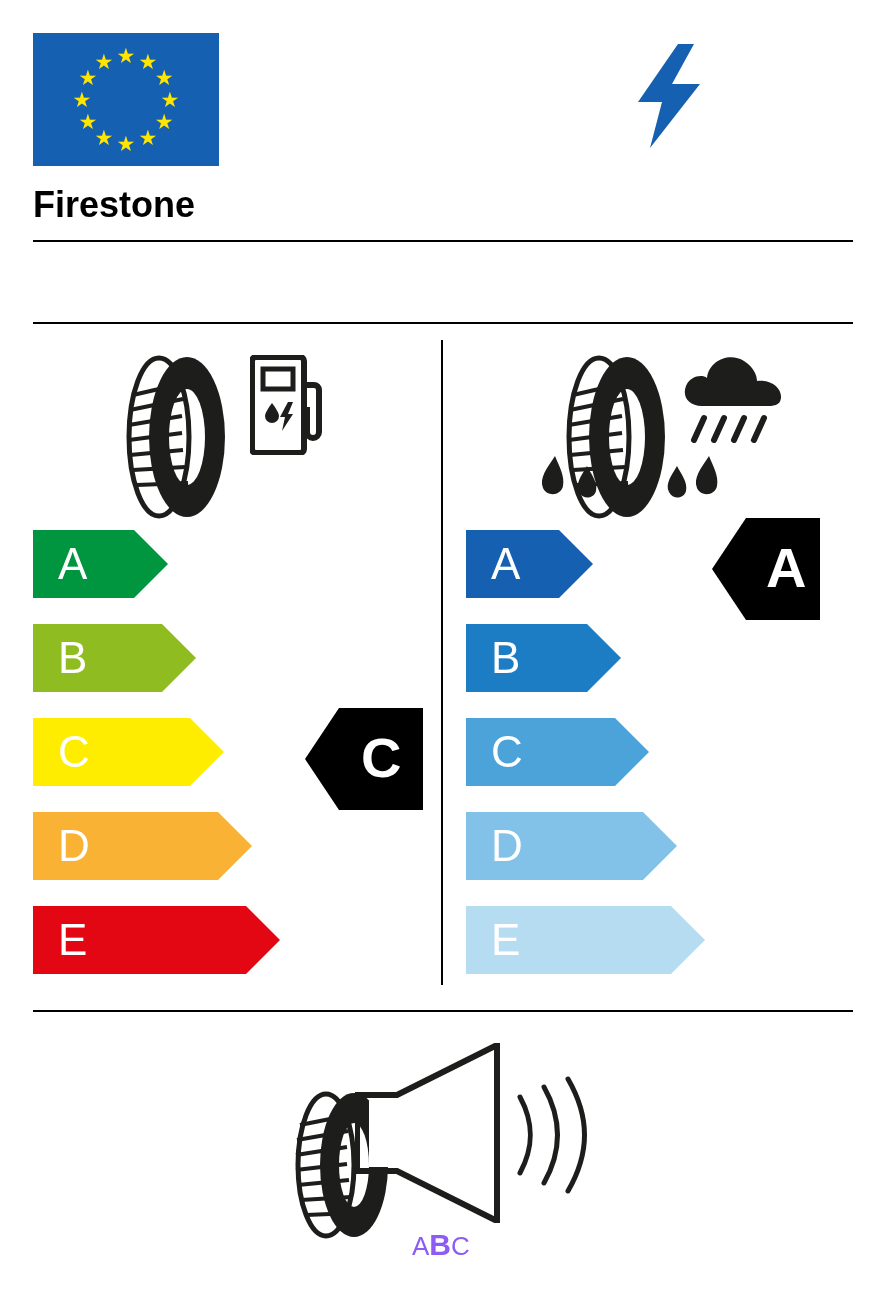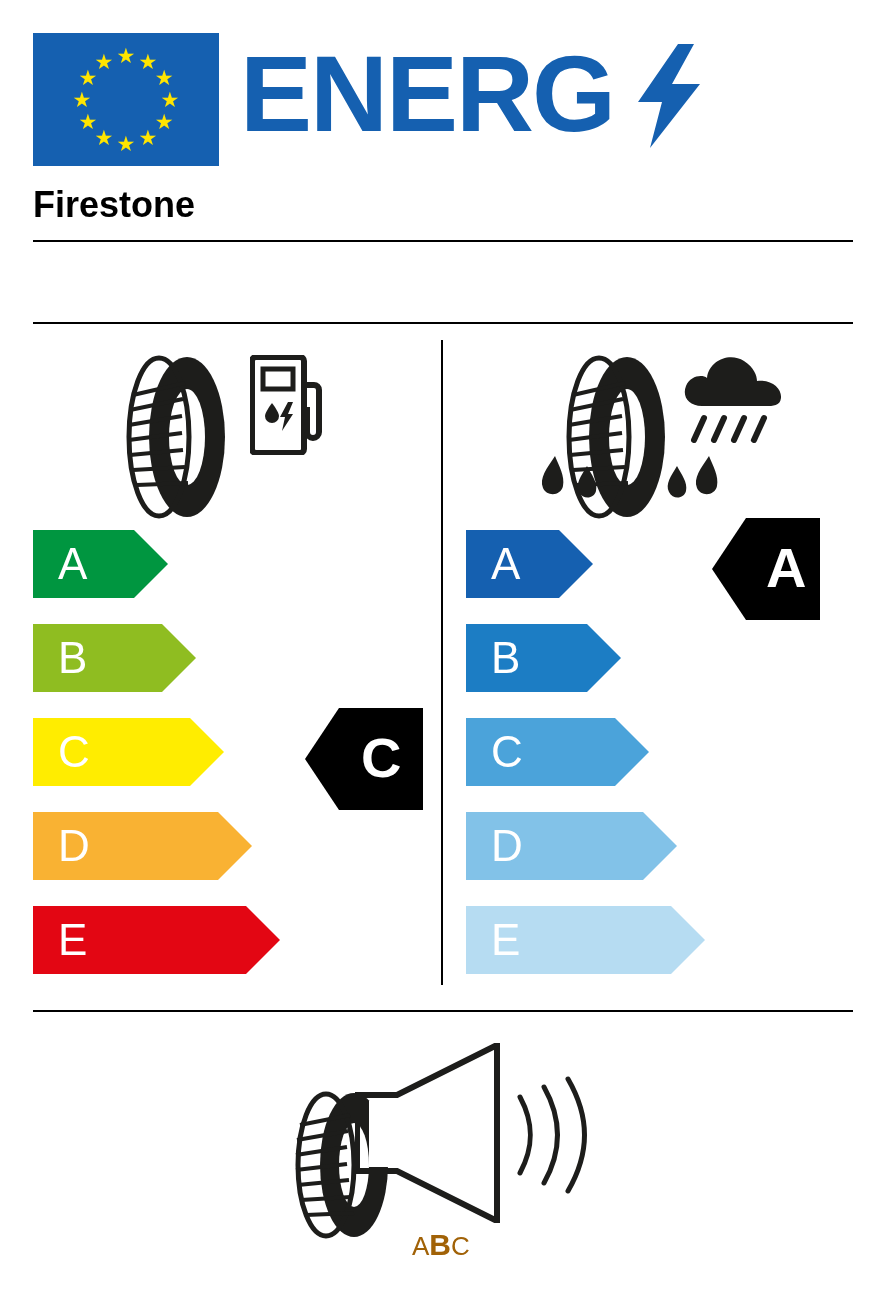--- a/index.html
+++ b/index.html
@@ -118,21 +118,21 @@
   
   .noise-db {
     position: absolute;
     font-size: 42px;
     color: #000;
     font-family: "Liberation Sans", sans-serif;
   }
   .noise-classes {
     position: absolute;
     font-size: 26px;
-    color: #a16207;
+    color: #8b5cf6;
   }
   .noise-classes .active {
     font-weight: bold;
     font-size: 30px;
   }
 
   svg { display: block; }
 </style>
 </head>
 <body>
@@ -149,21 +149,20 @@
         <div class="star" style="left: 104.5px; top: 94.1051px;">★</div>
         <div class="star" style="left: 82.5px; top: 100px;">★</div>
         <div class="star" style="left: 60.5px; top: 94.1051px;">★</div>
         <div class="star" style="left: 44.3949px; top: 78px;">★</div>
         <div class="star" style="left: 38.5px; top: 56px;">★</div>
         <div class="star" style="left: 44.3949px; top: 34px;">★</div>
         <div class="star" style="left: 60.5px; top: 17.8949px;">★</div>
       </div>
   </div>
 
-  <div class="energ-word">ENERG</div>
 
   <div class="bolt">
     <svg width="62" height="104" viewBox="0 0 62 104">
       <polygon points="40,0 0,58 24,58 12,104 62,40 34,40 56,0" fill="#1560B0"></polygon>
     </svg>
   </div>
 
   <div class="brand">Firestone</div>
 
   <div class="hline" style="left:33px; top:240px; width:820px;"></div>

